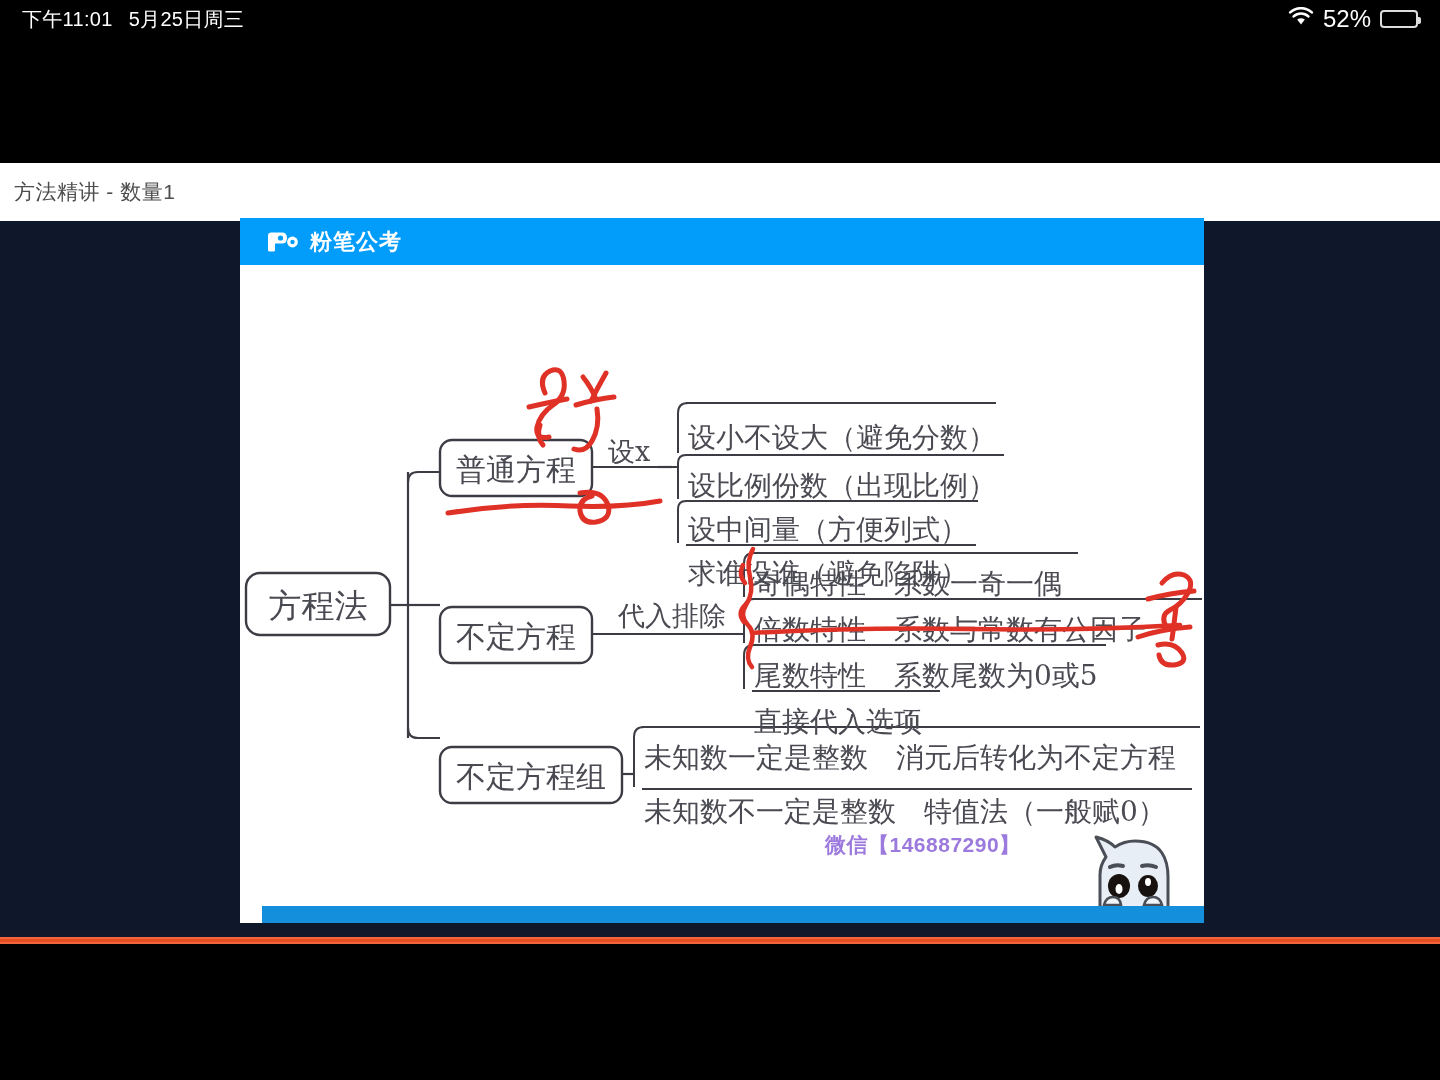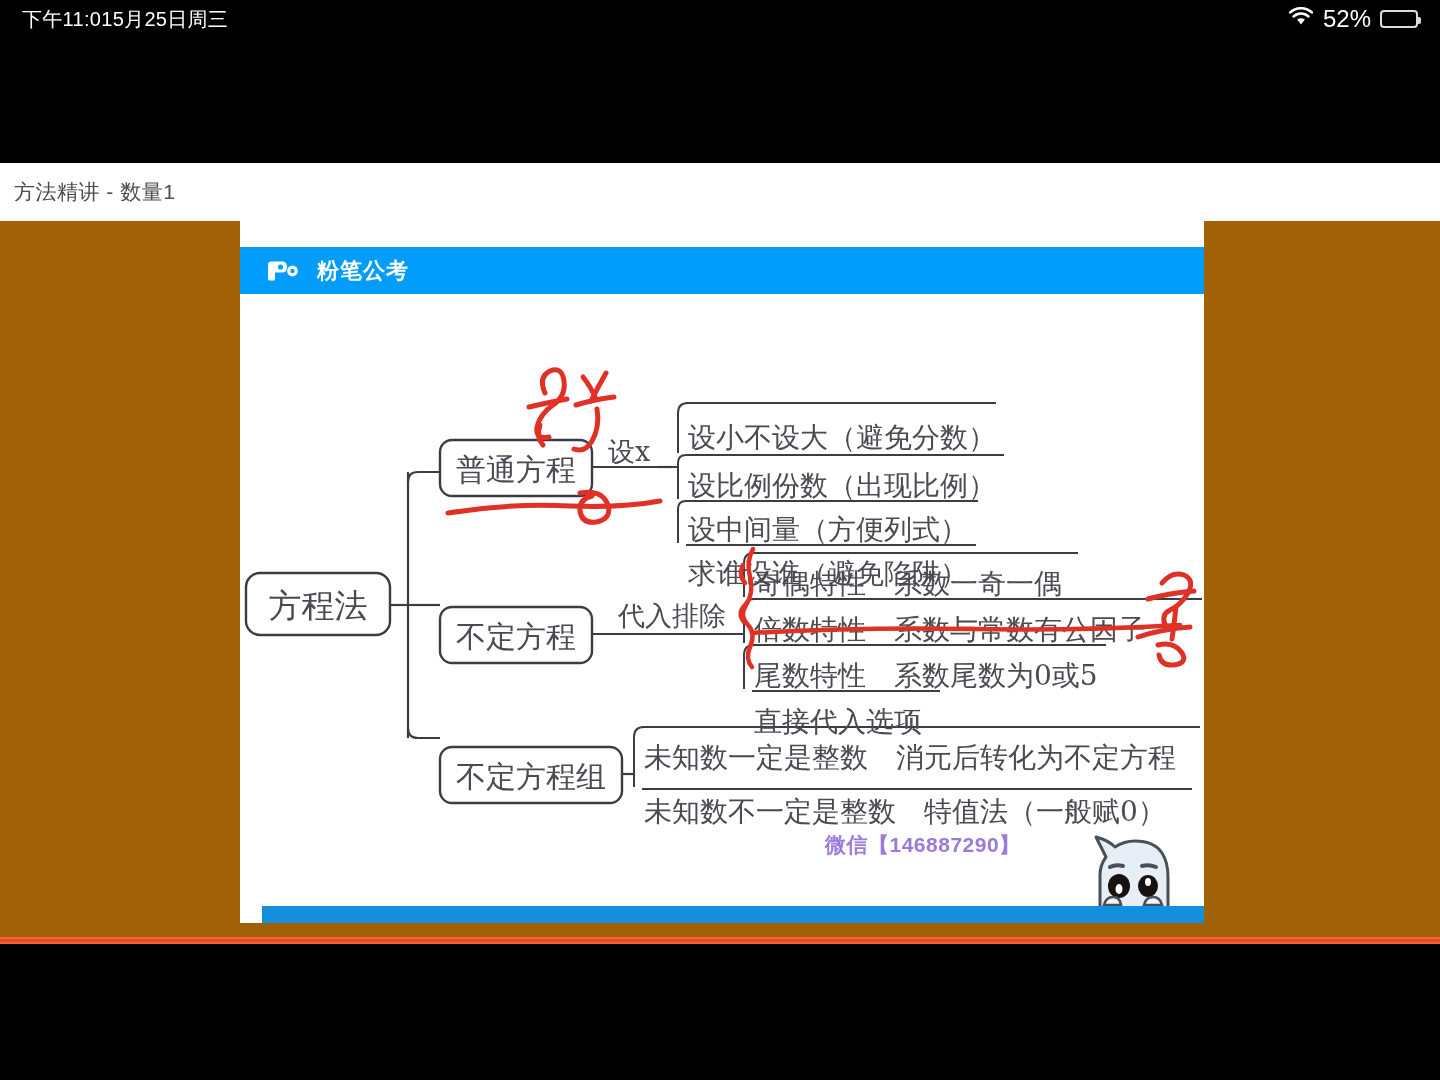--- a/index.html
+++ b/index.html
@@ -27,20 +27,21 @@
     background: #000000;
     display: flex;
     align-items: center;
     justify-content: space-between;
     padding: 0 22px;
     color: #ffffff;
   }
   .status-left {
     display: flex;
     align-items: flex-end;
+    gap: 16px;
     font-size: 20px;
     letter-spacing: 0.3px;
   }
   .status-right {
     display: flex;
     align-items: center;
     gap: 9px;
     font-size: 24px;
   }
   .wifi-icon { display: block; }
@@ -64,21 +65,21 @@
     background: #ffffff;
     border-radius: 1px;
   }
 
   
   .page-area {
     position: absolute;
     left: 0; top: 163px;
     width: 1440px;
     height: 781px;
-    background: #a16207;
+    background: #0f172a;
   }
 
   .title-bar {
     position: absolute;
     left: 0; top: 0;
     width: 1440px; height: 58px;
     background: #ffffff;
     display: flex;
     align-items: center;
     padding-left: 14px;
@@ -100,22 +101,21 @@
   }
 
   .slide-header {
     position: absolute;
     left: 0; top: 0;
     width: 964px; height: 47px;
     background: #029cfa;
     display: flex;
     align-items: center;
     padding-left: 25px;
-    gap: 18px;
-    margin-top: 29px;
+    gap: 11px;
   }
   .logo-mark {
     display: flex;
     align-items: center;
     justify-content: center;
     width: 34px; height: 22px;
   }
   .logo-text {
     color: #ffffff;
     font-size: 22px;

